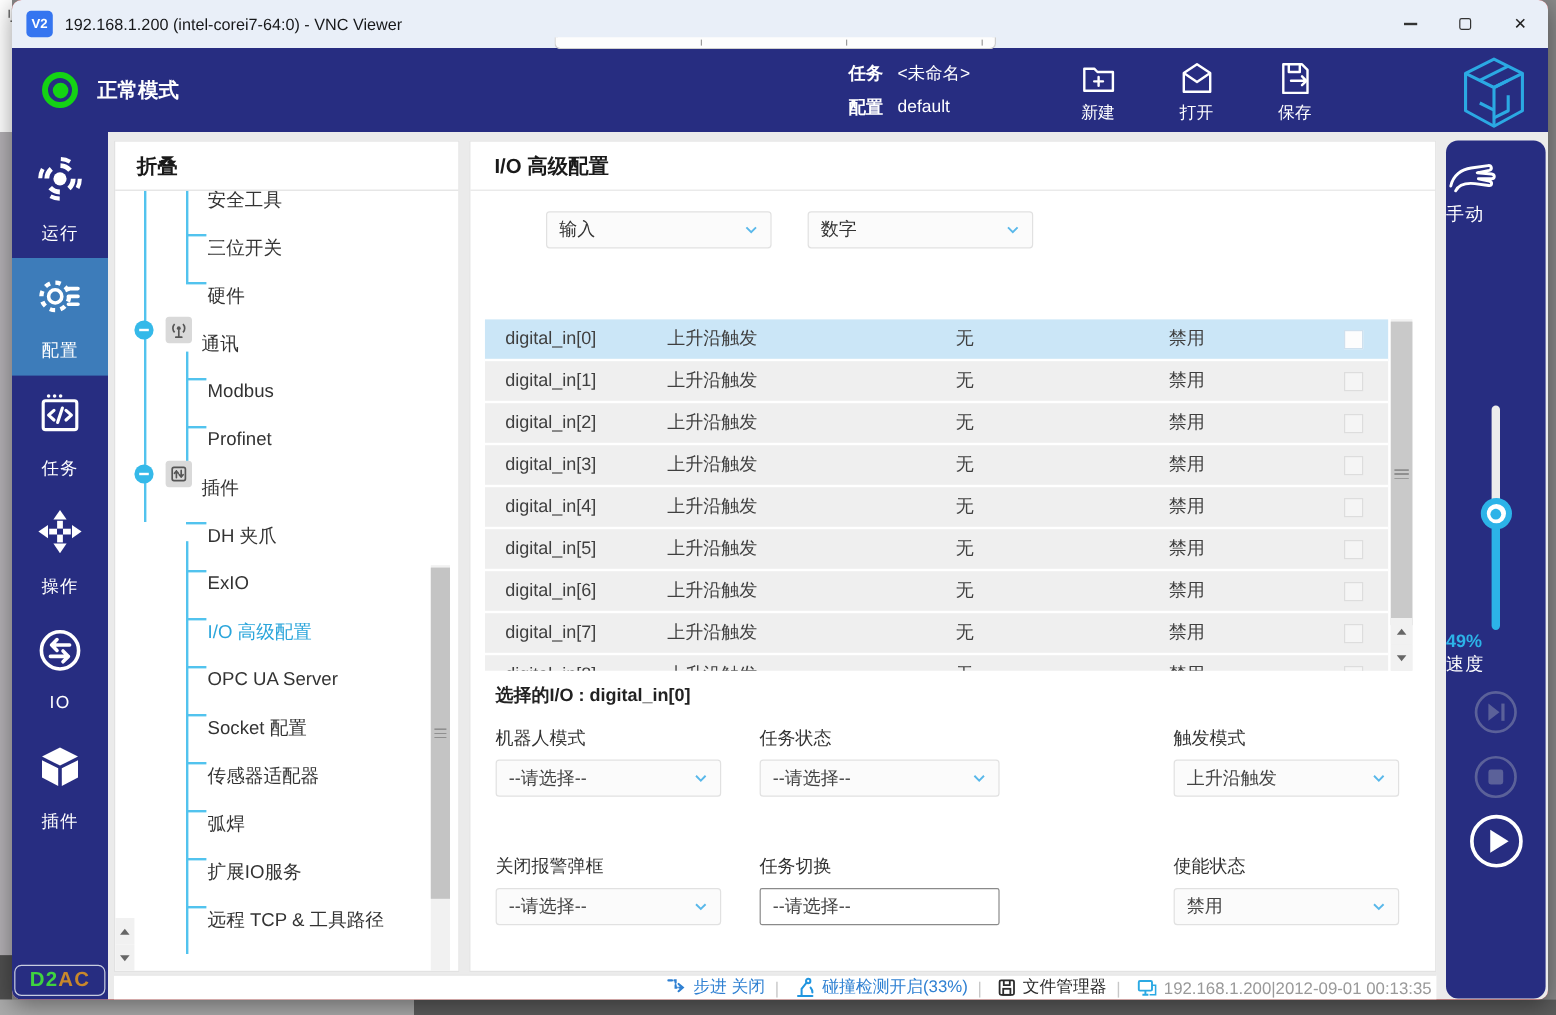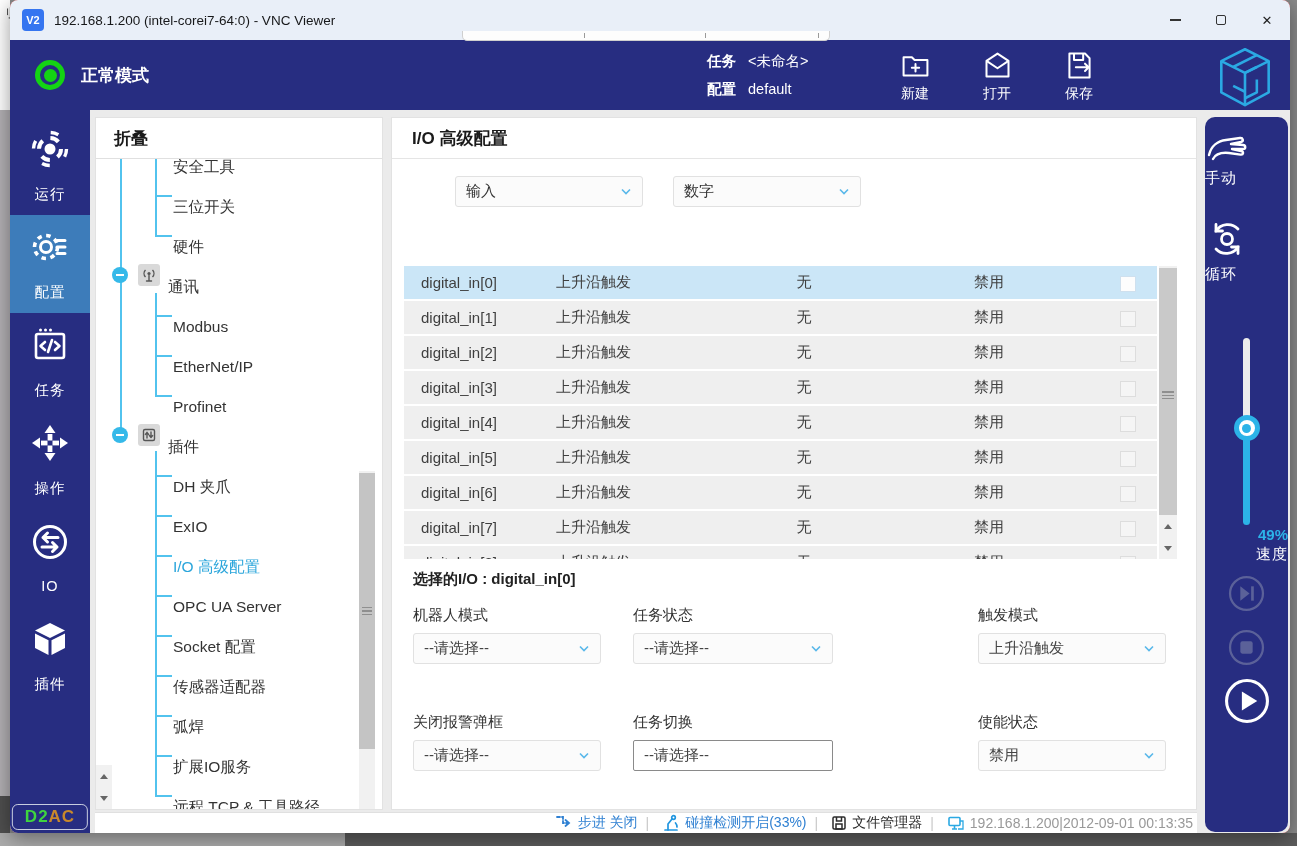--- a/index.html
+++ b/index.html
@@ -117,21 +117,21 @@
 .right-panel{position:absolute;left:1195px;top:77px;width:83px;height:715px;background:#272d81;border-radius:10px;}
 .rp-block{position:absolute;left:0;width:100%;display:flex;flex-direction:column;align-items:flex-start;color:#fff;}
 .rp-manual{top:14px;} .rp-cycle{top:100px;}
 .rp-block svg{display:block;}
 .rp-label{font-size:15px;margin-top:4px;letter-spacing:1px;}
 .slider{position:absolute;left:50%;top:221px;width:26px;height:187px;transform:translateX(-50%);cursor:pointer;}
 .sl-top{position:absolute;left:50%;margin-left:-3.5px;top:0;width:7px;height:96px;background:#ececec;border-radius:4px 4px 0 0;}
 .sl-bot{position:absolute;left:50%;margin-left:-3.5px;top:90px;width:7px;height:97px;background:#2cb3e8;border-radius:0 0 4px 4px;}
 .sl-thumb{position:absolute;left:50%;top:90px;width:26px;height:26px;margin:-13px 0 0 -13px;background:#fff;border:5.5px solid #2cb3e8;border-radius:50%;}
 .sl-thumb::after{content:"";position:absolute;left:50%;top:50%;width:9px;height:9px;margin:-4.5px 0 0 -4.5px;background:#2cb3e8;border-radius:50%;}
-.speed{position:absolute;left:0;top:408px;width:100%;text-align:right;line-height:19px;}
+.speed{position:absolute;left:0;top:408px;width:100%;text-align:left;line-height:19px;}
 .pct{color:#2cb3e8;font-size:15px;font-weight:bold;}
 .spd{color:#fff;font-size:15px;letter-spacing:1px;}
 .transport{position:absolute;left:0;top:458px;width:100%;display:flex;flex-direction:column;align-items:center;}
 .t-btn{background:none;border:none;padding:0;cursor:pointer;color:#fff;}
 .t-btn.disabled{color:#5b6199;}
 .t-btn svg{display:block;}
 .t-btn.n0{margin-bottom:17px;} .t-btn.n1{margin-bottom:12px;}
 .t-btn.n0 svg,.t-btn.n1 svg{width:37px;height:37px;}
 .t-btn.n2 svg{width:46px;height:46px;}
 
@@ -346,25 +346,20 @@
                   </svg>
                 </span>
 
                 <span class="tree-label">通讯</span>
               </div>
               <div class="tree-item n4 lv2">
                 <span class="connector"></span>
 
                 <span class="tree-label">Modbus</span>
               </div>
-              <div class="tree-item n5 lv2">
-                <span class="connector"></span>
-
-                <span class="tree-label">EtherNet/IP</span>
-              </div>
               <div class="tree-item n6 lv2">
                 <span class="connector"></span>
 
                 <span class="tree-label">Profinet</span>
               </div>
               <div class="tree-item n7 parent lv1">
 
                 <span class="tree-minus"></span>
 
                 <span class="tree-ico">
@@ -594,30 +589,20 @@
           </div>
       </div>
 
       <div class="right-panel">
         <div class="rp-block rp-manual">
           <svg width="44" height="34" viewBox="0 0 44 34" fill="none" stroke="#fff" stroke-width="2.4" stroke-linecap="round" stroke-linejoin="round">
               <path d="M4 24 C6 15 13 10 21 9 L35 7 C38 6.6 39 10 36 11 L26 13 L38 14 C41 14.4 41 18 38 18 L27 18 L36 20 C39 20.7 38.5 24 35.5 23.6 L24 22 C14 21 10 24 8 28"></path>
             </svg>
           <span class="rp-label">手动</span>
         </div>
-        <div class="rp-block rp-cycle">
-          <svg width="44" height="44" viewBox="0 0 44 44" fill="none" stroke="#fff" stroke-width="2.8" stroke-linecap="round">
-              <path d="M33 12 A14 14 0 0 0 11 14"></path>
-              <path d="M11 32 A14 14 0 0 0 33 30"></path>
-              <path d="M11 7.5 v6.5 h6.5"></path>
-              <path d="M33 36.5 v-6.5 h-6.5"></path>
-              <circle cx="22" cy="22" r="5.5"></circle>
-            </svg>
-          <span class="rp-label">循环</span>
-        </div>
         <div class="slider">
           <div class="sl-top"></div>
           <div class="sl-bot"></div>
           <div class="sl-thumb"></div>
         </div>
         <div class="speed">
           <div class="pct">49%</div>
           <div class="spd">速度</div>
         </div>
         <div class="transport">

